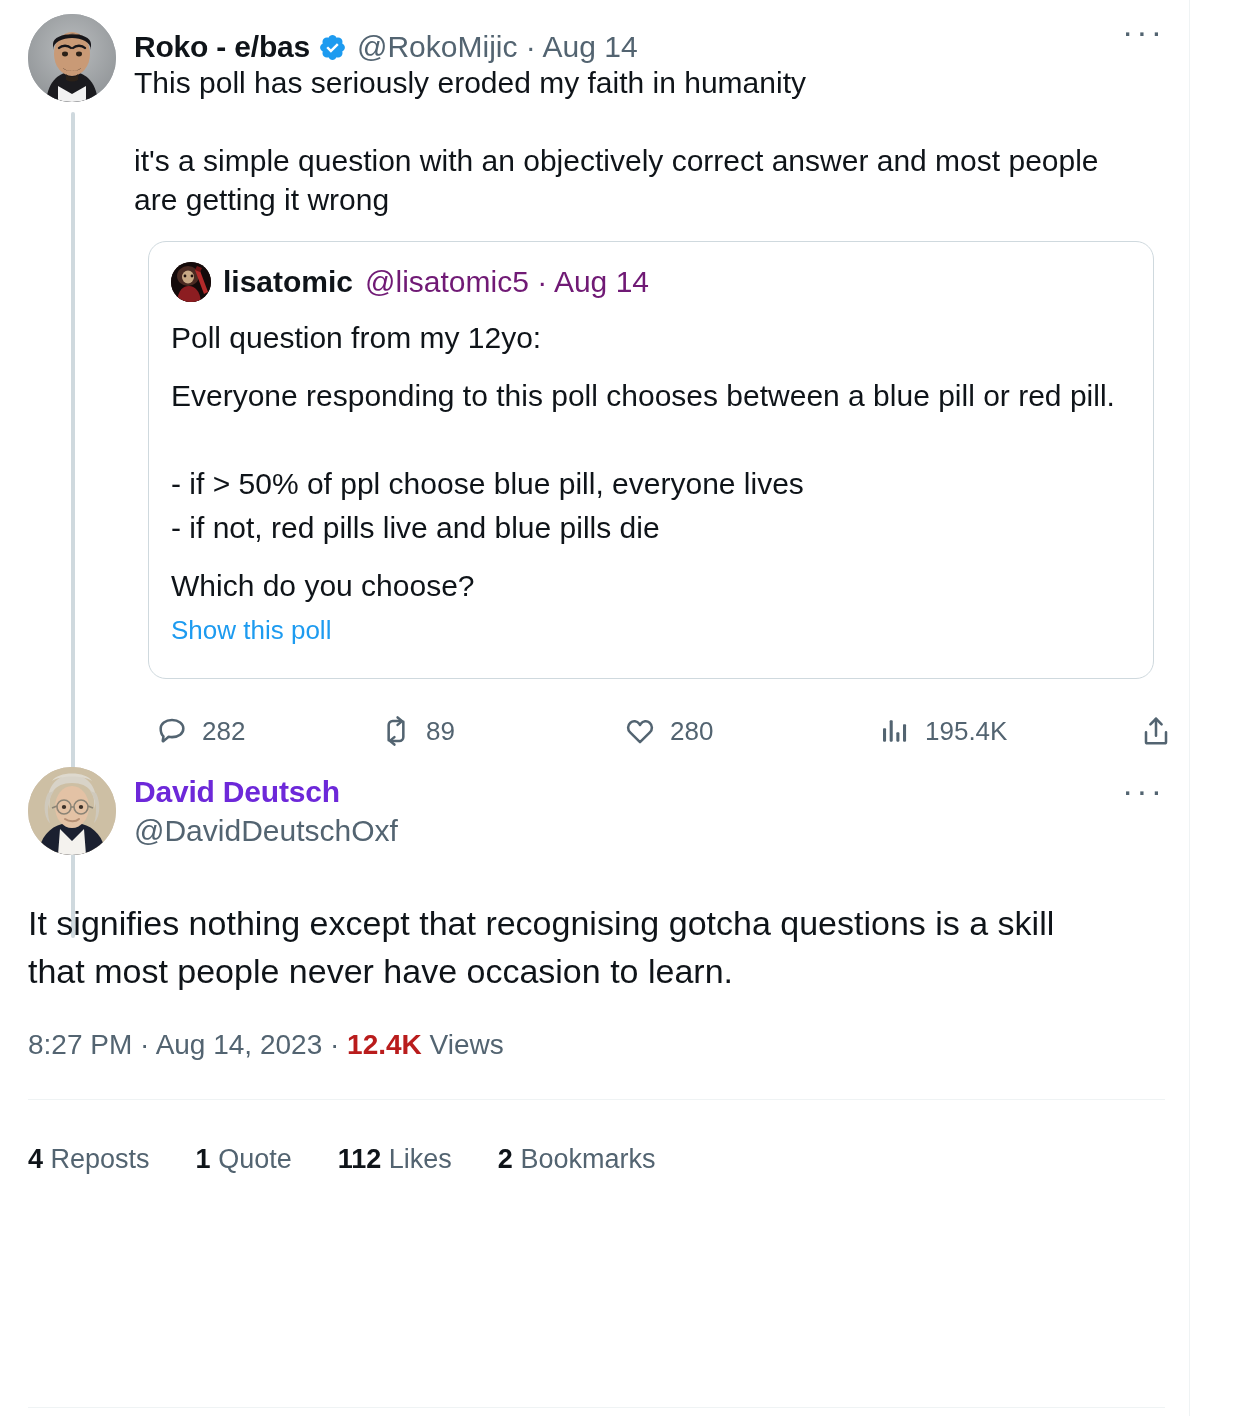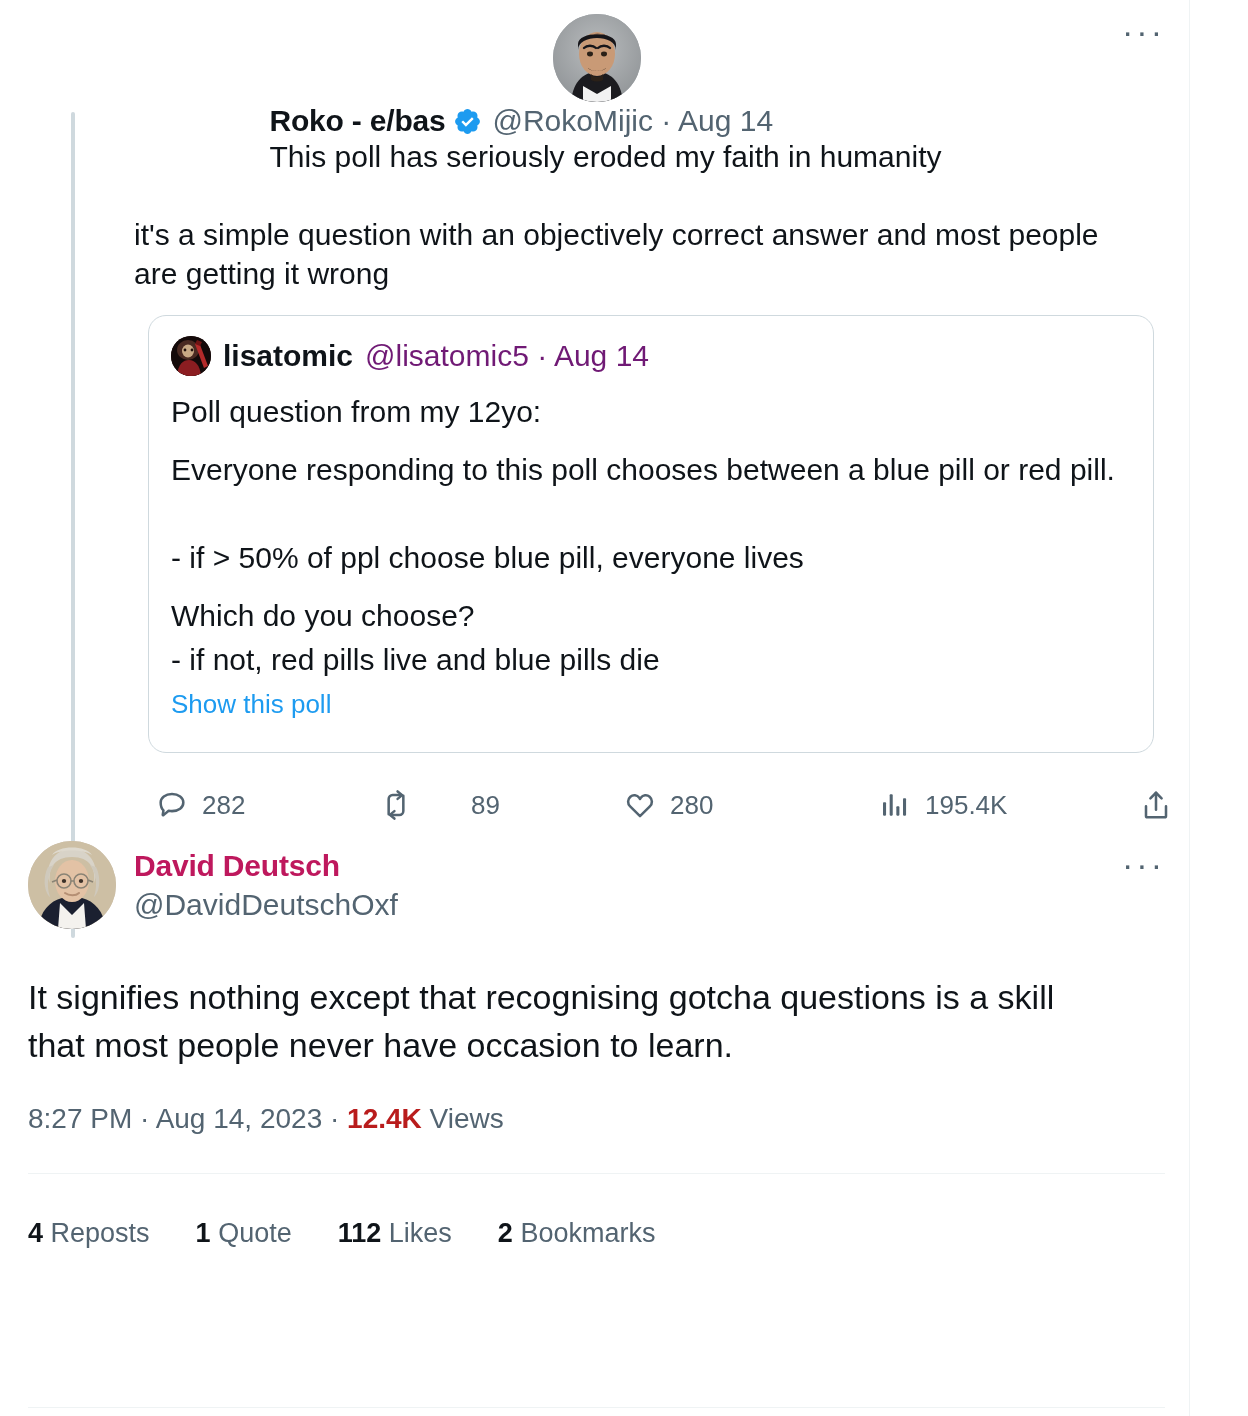--- a/index.html
+++ b/index.html
@@ -43,22 +43,21 @@
     left: 71px;
     top: 112px;
     width: 4px;
     height: 826px;
     background: #cfd9de;
     border-radius: 2px;
   }
 
   .row-head {
     display: flex;
-    align-items: center;
-    flex-direction: column;
+    align-items: flex-end;
   }
 
   .avatar {
     width: 88px;
     height: 88px;
     border-radius: 50%;
     flex: 0 0 88px;
     overflow: hidden;
     position: relative;
     background: #9aa0a6;
@@ -193,21 +192,21 @@
     display: flex;
     align-items: center;
     color: #536471;
     cursor: pointer;
     font-size: 26px;
   }
   .action .ic { width: 32px; height: 32px; display: inline-block; margin-right: 14px; }
   .action .ic svg { display: block; width: 100%; height: 100%; }
   .action .cnt { line-height: 1; }
   .a-reply { width: 224px; }
-  .a-retweet { width: 244px; gap: 45px; }
+  .a-retweet { width: 244px; }
   .a-like { width: 255px; }
   .a-views { width: 245px; }
   .a-share { margin-left: auto; }
 
   
   .main-tweet {
     position: relative;
     padding: 0 24px 0 28px;
     margin-top: 8px;
   }
@@ -223,21 +222,21 @@
     background: #cbbfae;
   }
   .m-avatar svg { display:block; width:100%; height:100%; }
   .m-namecol {
     margin-left: 18px;
     padding-top: 6px;
   }
   .m-name {
     font-size: 30px;
     font-weight: bold;
-    color: #be185d;
+    color: #6d28d9;
     line-height: 38px;
     letter-spacing: -0.2px;
   }
   .m-handle {
     font-size: 30px;
     color: #536471;
     line-height: 40px;
   }
   .more-btn-main {
     position: absolute;
@@ -371,22 +370,22 @@
           <span class="q-handle">
             <span>@lisatomic5</span>
             <span>·</span>
             <span>Aug 14</span>
           </span>
         </div>
 
         <div class="q-text">Poll question from my 12yo:</div>
         <div class="q-text">Everyone responding to this poll chooses between a blue pill or red pill.</div>
         <div class="q-text" style="margin-top:44px;">- if &gt; 50% of ppl choose blue pill, everyone lives</div>
+        <div class="q-text" style="margin-top:0;">- if not, red pills live and blue pills die</div>
         <div class="q-text">Which do you choose?</div>
-        <div class="q-text" style="margin-top:0;">- if not, red pills live and blue pills die</div>
         <div>
           <span class="q-link">Show this poll</span>
         </div>
       </div>
     </div>
 
     <div class="action-bar">
       <div class="action a-reply">
         <span class="ic">
           <svg viewBox="0 0 24 24" xmlns="http://www.w3.org/2000/svg">

